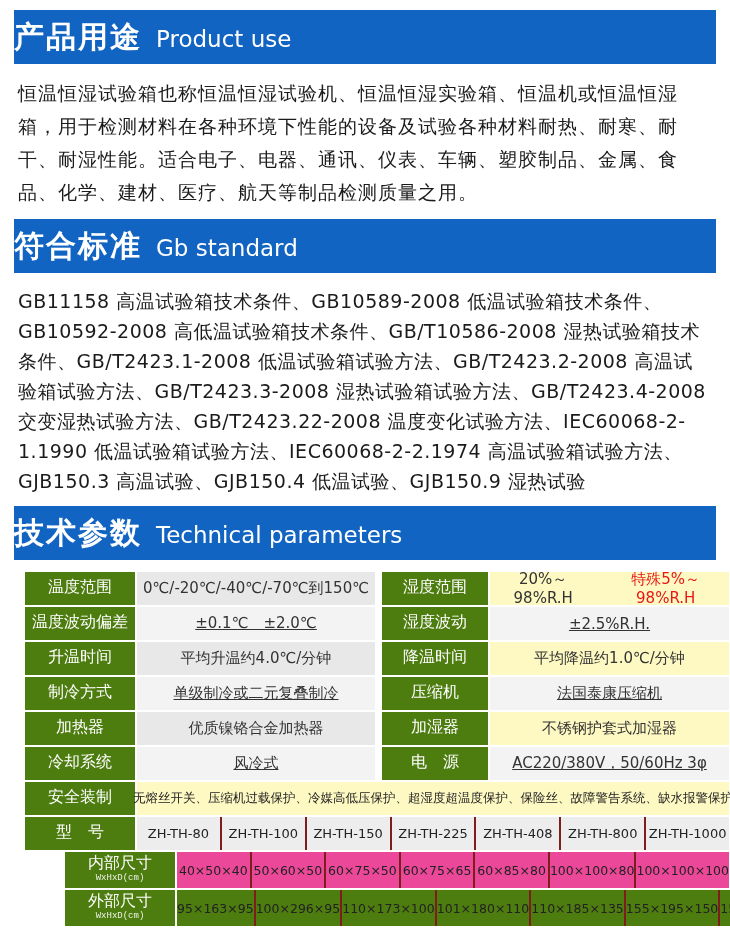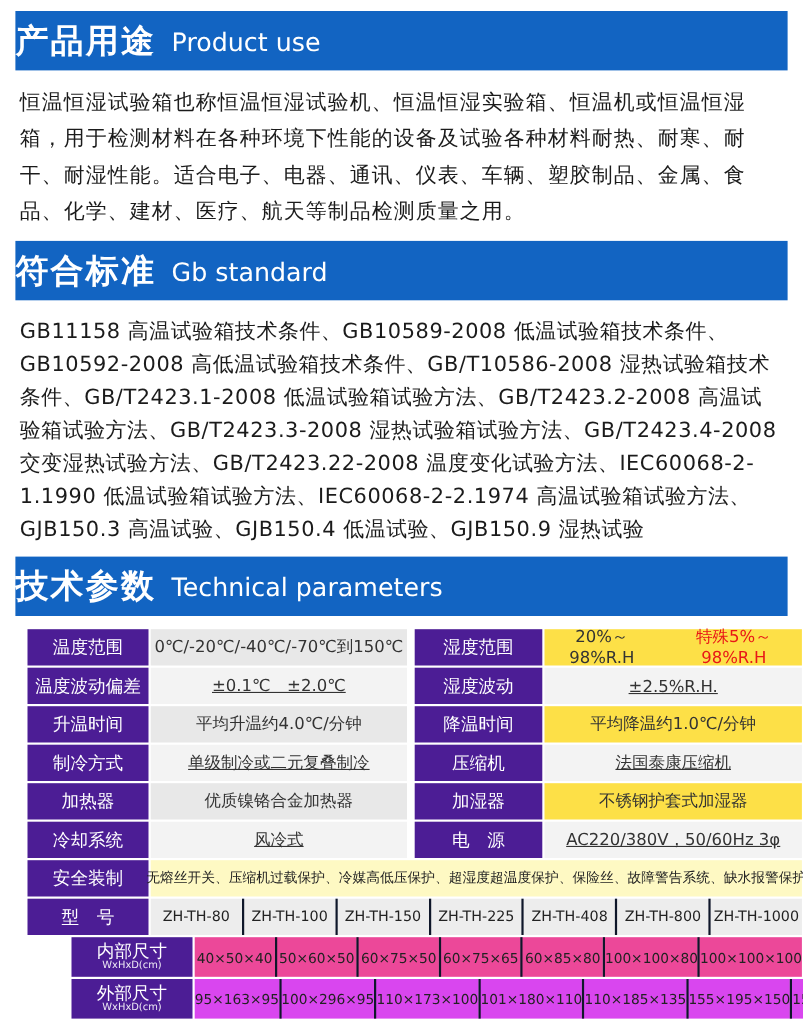--- a/index.html
+++ b/index.html
@@ -16,41 +16,41 @@
 
   
   .para{margin:13px 18px 10px 18px;color:#1b1b1b;}
   .para1{font-size:19px;line-height:33px;letter-spacing:1px;}
   .para2{font-size:19px;line-height:30px;letter-spacing:0.5px;}
 
   
   .spec-table{margin:12px 2px 0 25px;width:704px;}
   .trow{display:flex;margin-bottom:2px;height:33px;}
   .trow.tall{height:36px;margin-left:40px;}
-  .lbl{width:110px;background:#4c1d95;color:#fff;font-size:16px;
+  .lbl{width:110px;background:#4d7c0f;color:#fff;font-size:16px;
        display:flex;flex-direction:column;align-items:center;justify-content:center;
-       text-align:left;line-height:1.1;flex:none;box-sizing:border-box;}
+       text-align:left;line-height:1.1;flex:none;box-sizing:border-box;font-family:Liberation Mono, monospace;}
   .lbl .unit{font-size:9px;opacity:.9;}
-  .lbl.r{width:116px;margin-left:7px;}
+  .lbl.r{width:106px;margin-left:7px;}
   .val{display:flex;align-items:center;justify-content:center;color:#333;
        font-size:15px;box-sizing:border-box;text-align:center;}
   .val.l{width:239px;margin-left:2px;background:#e8e8e8;}
-  .val.r{width:240px;margin-left:2px;background:#fde047;}
+  .val.r{width:240px;margin-left:2px;background:#fef9c3;}
   .trow.alt .val{background:#f3f3f3;text-decoration:underline;}
   .red{color:#e81717;margin-left:6px;}
   .val-wide{width:592px;margin-left:2px;background:#fef9c3;display:flex;
             align-items:center;justify-content:center;font-size:12.5px;color:#222;
             box-sizing:border-box;white-space:nowrap;}
   .cols7{display:flex;width:592px;margin-left:2px;}
   .cols7 .cell{flex:1;display:flex;align-items:center;justify-content:center;
-               font-size:13px;color:#222;background:#ededed;border-left:2px solid #0f172a;
+               font-size:13px;color:#222;background:#ededed;border-left:2px solid #7f1d1d;
                box-sizing:border-box;white-space:nowrap;}
   .cols7 .cell:first-child{border-left:none;}
   .trow.dim .cols7 .cell{background:#ec4899;font-size:12.5px;}
-  .trow.dim2 .cols7 .cell{background:#d946ef;font-size:12.5px;}
+  .trow.dim2 .cols7 .cell{background:#4d7c0f;font-size:12.5px;}
 </style>
 </head>
 <body>
 
 <div class="page">
 
   <div class="bar first">
     <span class="zh">产品用途</span>
     <span class="en">Product use</span>
   </div>

